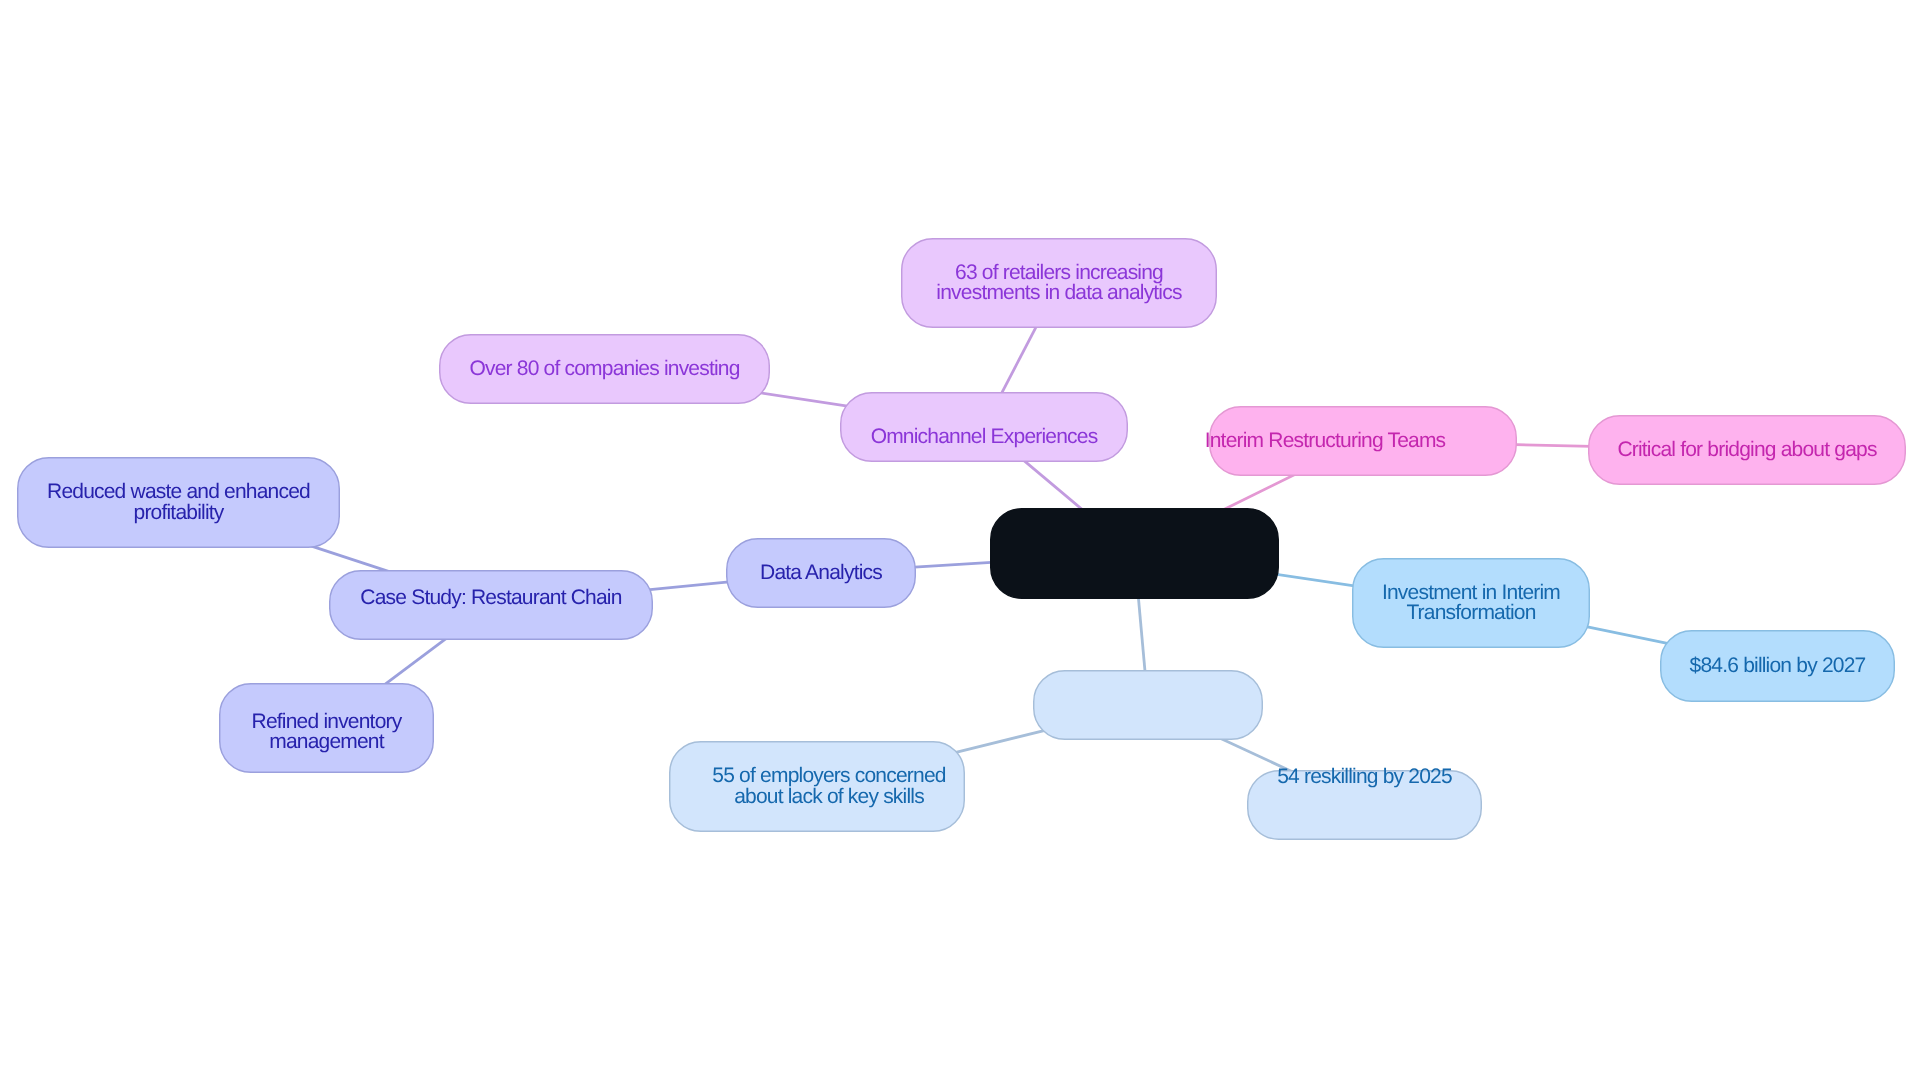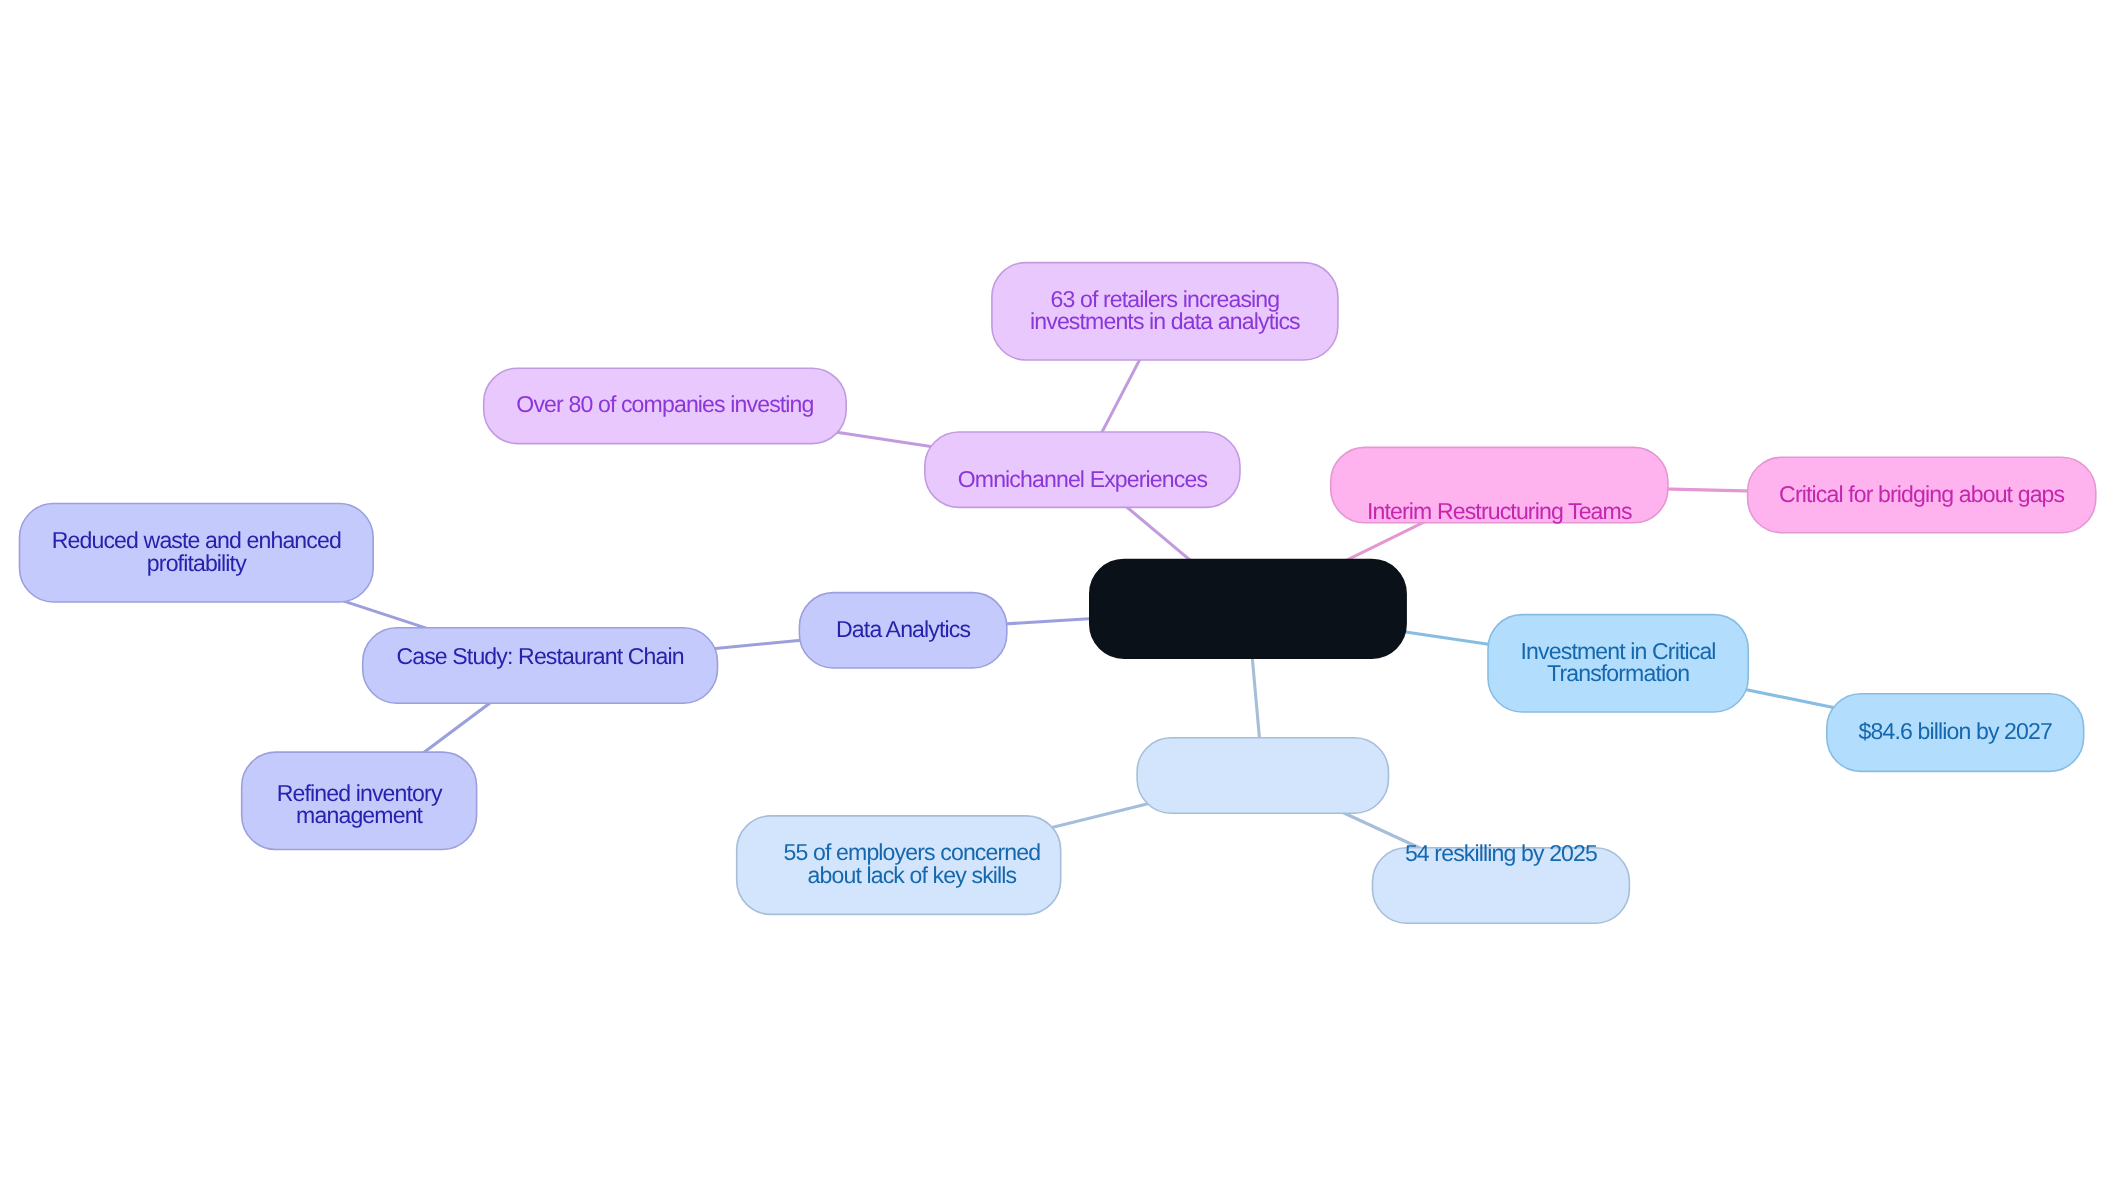--- a/index.html
+++ b/index.html
@@ -61,42 +61,42 @@
       <div class="mm-node mm-violet" style="left: 840px; top: 392px; width: 288px; height: 90px;">
         <span class="mm-label" style="color: rgb(139, 54, 216);">Omnichannel Experiences</span>
       </div>
       <div class="mm-node mm-violet" style="left: 439px; top: 334px; width: 331px; height: 70px;">
         <span class="mm-label" style="color: rgb(139, 54, 216);">Over 80 of companies investing</span>
       </div>
       <div class="mm-node mm-violet" style="left: 901px; top: 238px; width: 316px; height: 90px;">
         <span class="mm-label" style="color: rgb(139, 54, 216);">63 of retailers increasing
 investments in data analytics</span>
       </div>
-      <div class="mm-node mm-magenta" style="left: 1209px; top: 406px; width: 308px; height: 70px; align-items: flex-end;">
+      <div class="mm-node mm-magenta" style="left: 1171px; top: 406px; width: 308px; height: 70px;">
         <span class="mm-label" style="color: rgb(196, 38, 174);">Interim Restructuring Teams</span>
       </div>
       <div class="mm-node mm-magenta" style="left: 1588px; top: 415px; width: 318px; height: 70px;">
         <span class="mm-label" style="color: rgb(196, 38, 174);">Critical for bridging about gaps</span>
       </div>
       <div class="mm-node mm-periwinkle" style="left: 726px; top: 538px; width: 190px; height: 70px;">
         <span class="mm-label" style="color: rgb(39, 34, 172);">Data Analytics</span>
       </div>
       <div class="mm-node mm-periwinkle" style="left: 329px; top: 570px; width: 324px; height: 56px;">
         <span class="mm-label" style="color: rgb(39, 34, 172);">Case Study: Restaurant Chain</span>
       </div>
       <div class="mm-node mm-periwinkle" style="left: 17px; top: 457px; width: 323px; height: 91px;">
         <span class="mm-label" style="color: rgb(39, 34, 172);">Reduced waste and enhanced
 profitability</span>
       </div>
       <div class="mm-node mm-periwinkle" style="left: 219px; top: 683px; width: 215px; height: 98px;">
         <span class="mm-label" style="color: rgb(39, 34, 172);">Refined inventory
 management</span>
       </div>
       <div class="mm-node mm-azure" style="left: 1352px; top: 558px; width: 238px; height: 90px;">
-        <span class="mm-label" style="color: rgb(21, 104, 173);">Investment in Critical
+        <span class="mm-label" style="color: rgb(21, 104, 173);">Investment in Interim
 Transformation</span>
       </div>
       <div class="mm-node mm-azure" style="left: 1660px; top: 630px; width: 235px; height: 72px;">
         <span class="mm-label" style="color: rgb(21, 104, 173);">$84.6 billion by 2027</span>
       </div>
       <div class="mm-node mm-sky" style="left: 669px; top: 741px; width: 296px; height: 91px;">
         <span class="mm-label" style="color: rgb(21, 104, 173); margin-left: 24px;">55 of employers concerned
 about lack of key skills</span>
       </div>
       <div class="mm-node mm-sky" style="left: 1247px; top: 742px; width: 235px; height: 70px;">

